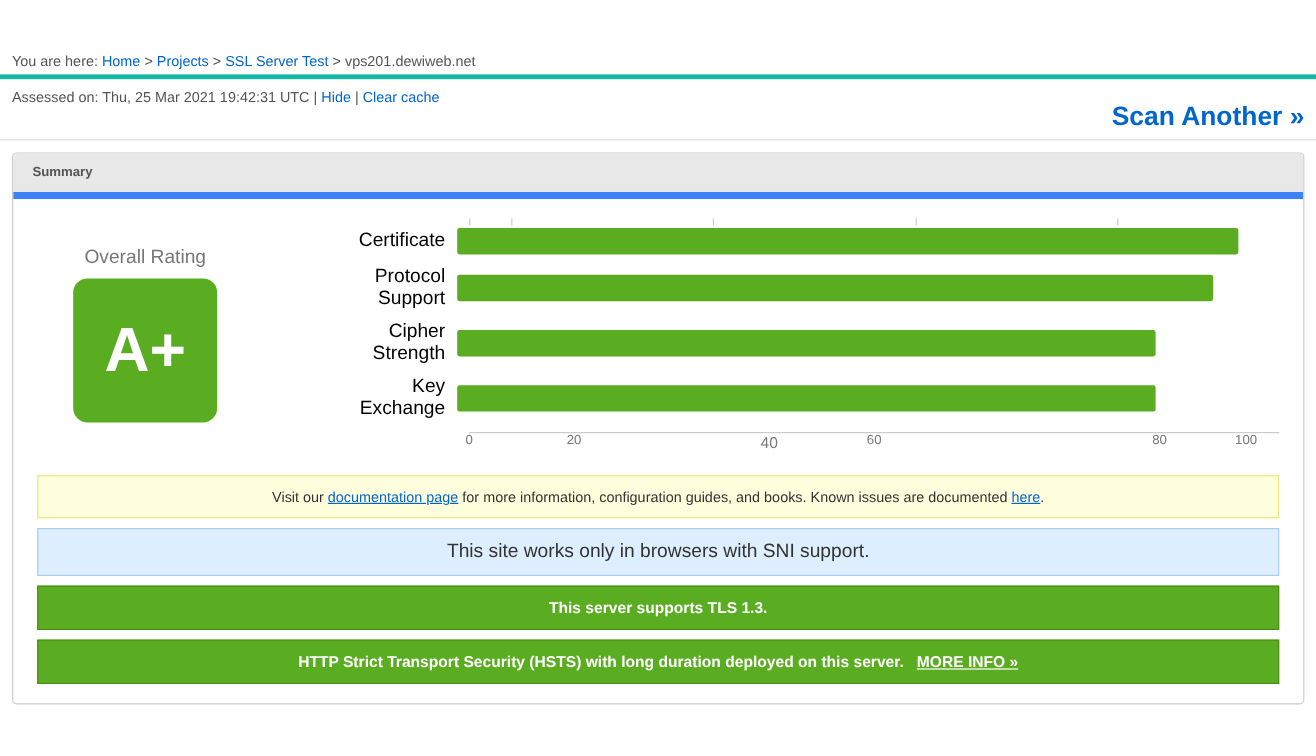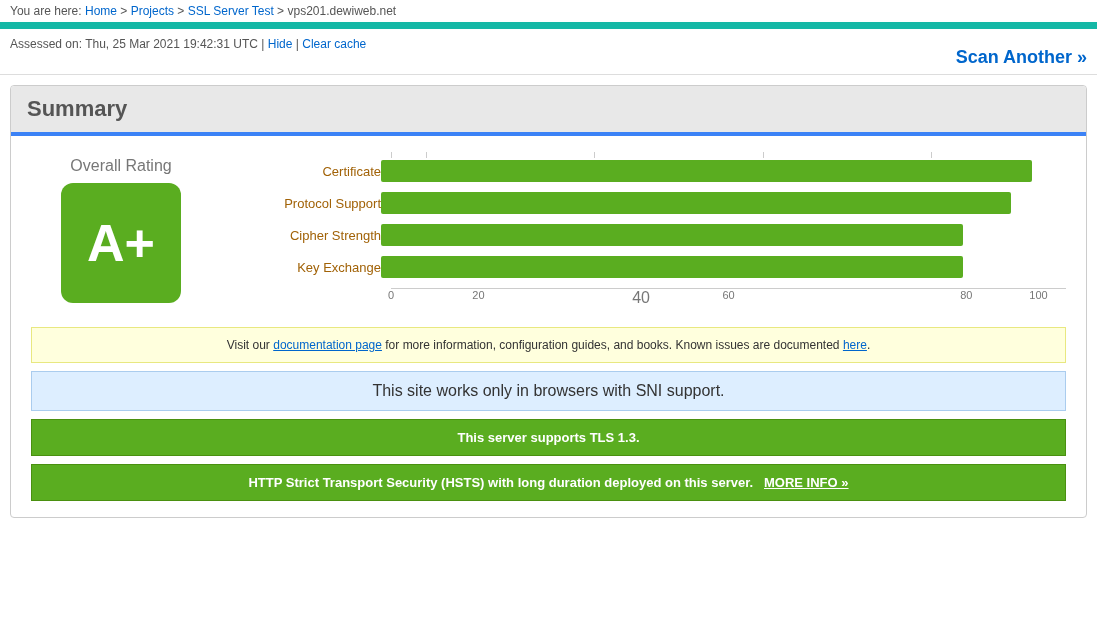--- a/index.html
+++ b/index.html
@@ -3,24 +3,25 @@
   <meta charset="utf-8">
   <style>
     * { box-sizing: border-box; margin: 0; padding: 0; }
     body {
       font-family: Arial, Helvetica, sans-serif;
       font-size: 13px;
       background: #fff;
       color: #333;
     }
     .top-bar {
-      border-bottom: 7px solid #14b8a6;
+      border-bottom: 4px solid #14b8a6;
       padding: 4px 10px;
       font-size: 12px;
       color: #555;
+      margin-top: 40px;
     }
     .top-bar a { color: #0066cc; text-decoration: none; }
     .header {
       padding: 8px 10px 6px 10px;
       border-bottom: 1px solid #ddd;
     }
     .header-row {
       display: flex;
       justify-content: space-between;
       align-items: flex-start;
@@ -43,44 +44,44 @@
       font-size: 14px;
       margin-left: 6px;
       vertical-align: middle;
     }
     .assessed-on {
       font-size: 12px;
       color: #555;
     }
     .assessed-on a { color: #0066cc; text-decoration: none; }
     .scan-another {
-      font-size: 18px;
+      font-size: 22px;
       font-weight: bold;
       color: #0066cc;
       text-decoration: none;
       white-space: nowrap;
       margin-top: 10px;
     }
 
     .main-content {
       padding: 10px 10px;
     }
 
     .summary-box {
       border: 1px solid #ccc;
       border-radius: 4px;
       background: #fff;
     }
     .summary-header {
       background: #e8e8e8;
       padding: 10px 16px;
-      font-size: 22px;
+      font-size: 11px;
       font-weight: bold;
       color: #555;
-      border-bottom: 4px solid #3b82f6;
+      border-bottom: 6px solid #3b82f6;
       border-radius: 4px 4px 0 0;
     }
     .summary-body {
       padding: 16px 20px;
     }
 
     .rating-section {
       display: flex;
       align-items: center;
       margin-bottom: 20px;
@@ -114,22 +115,23 @@
       flex: 1;
     }
     .chart-row {
       display: flex;
       align-items: center;
       margin-bottom: 10px;
     }
     .chart-label {
       width: 110px;
       text-align: right;
-      font-size: 13px;
-      color: #a16207;
+      padding-right: 10px;
+      font-size: 16px;
+      color: #000000;
       flex-shrink: 0;
     }
     .chart-bar-container {
       flex: 1;
       height: 22px;
       position: relative;
     }
     .chart-bar {
       height: 100%;
       background: #5aad20;
@@ -263,21 +265,21 @@
             <div class="chart-row">
               <div class="chart-label">Key Exchange</div>
               <div class="chart-bar-container">
                 <div class="chart-bar" style="width:85%;"></div>
               </div>
             </div>
 
             <div style="display:flex; margin-left:120px; margin-top:4px; border-top:1px solid #ccc;">
               <div style="flex:0 0 0px; font-size:11px; color:#777; transform:translateX(-50%);">0</div>
               <div style="flex:1; font-size:11px; color:#777; text-align:center; transform:translateX(0);">20</div>
-              <div style="flex:1; font-size:16px; color:#777; text-align:center;">40</div>
+              <div style="flex:1; font-size:13px; color:#777; text-align:center;">40</div>
               <div style="flex:1; font-size:11px; color:#777; text-align:left;">60</div>
               <div style="flex:1; font-size:11px; color:#777; text-align:center;">80</div>
               <div style="flex:0 0 0px; font-size:11px; color:#777; transform:translateX(-100%);">100</div>
             </div>
           </div>
         </div>
       </div>
 
       <div class="notice-box">
         <span>Visit our </span><a href="#">documentation page</a><span> for more information, configuration guides, and books. Known issues are documented </span><a href="#">here</a><span>.</span>

